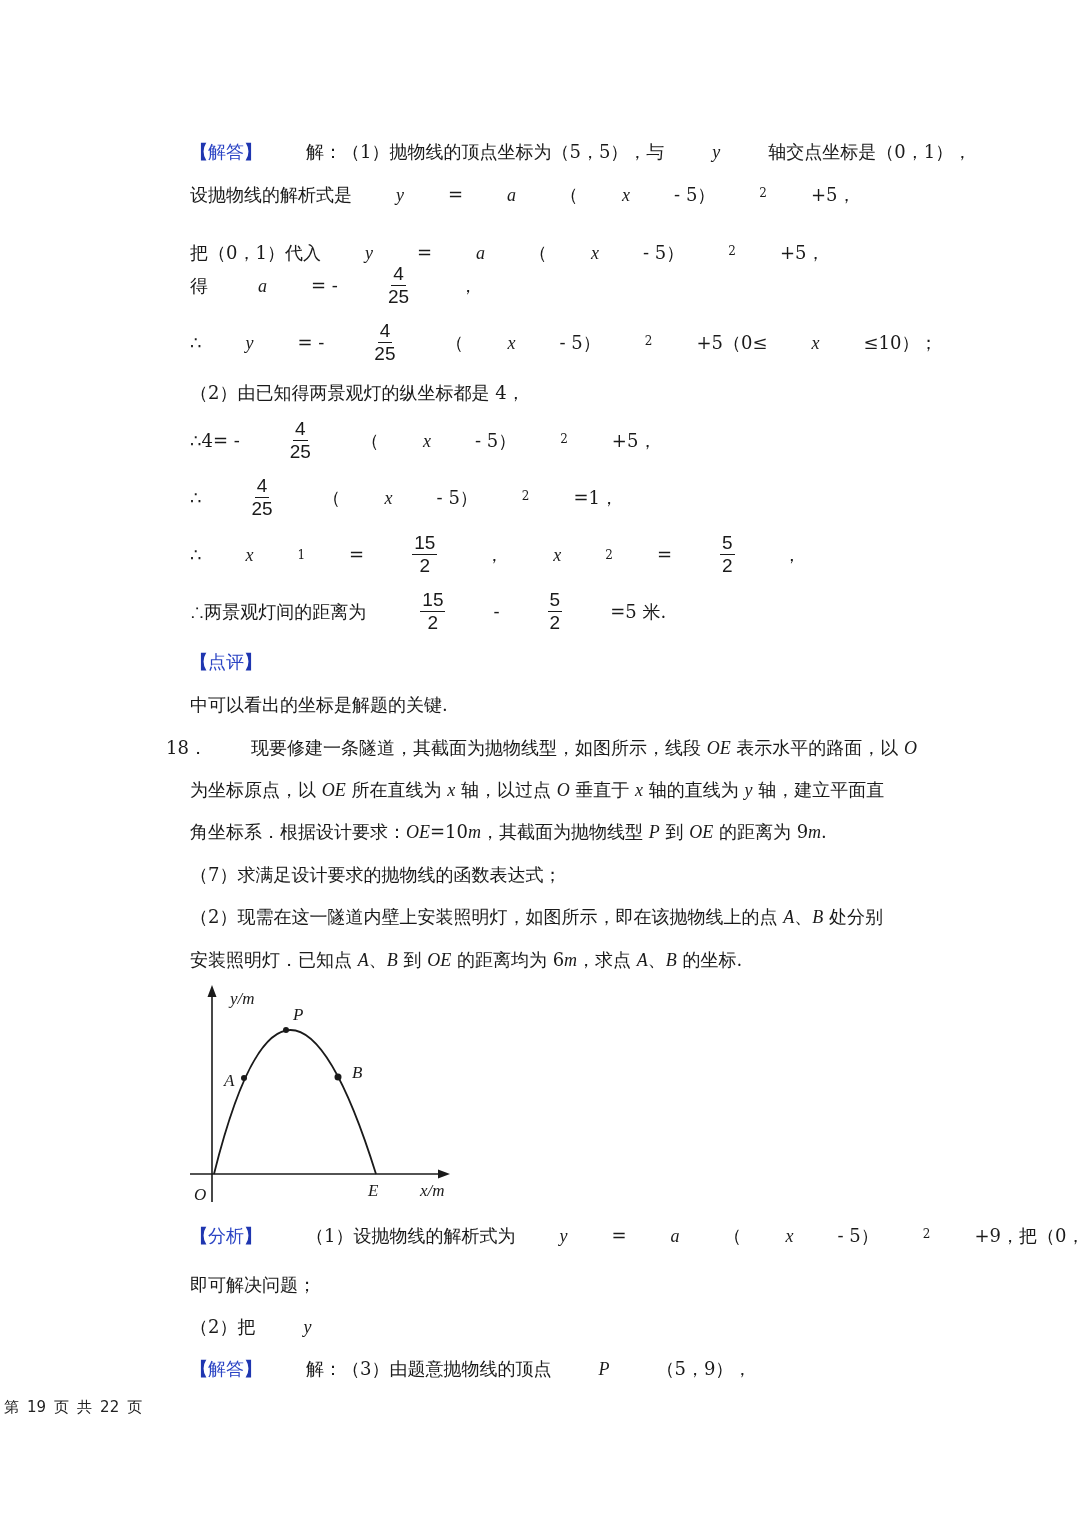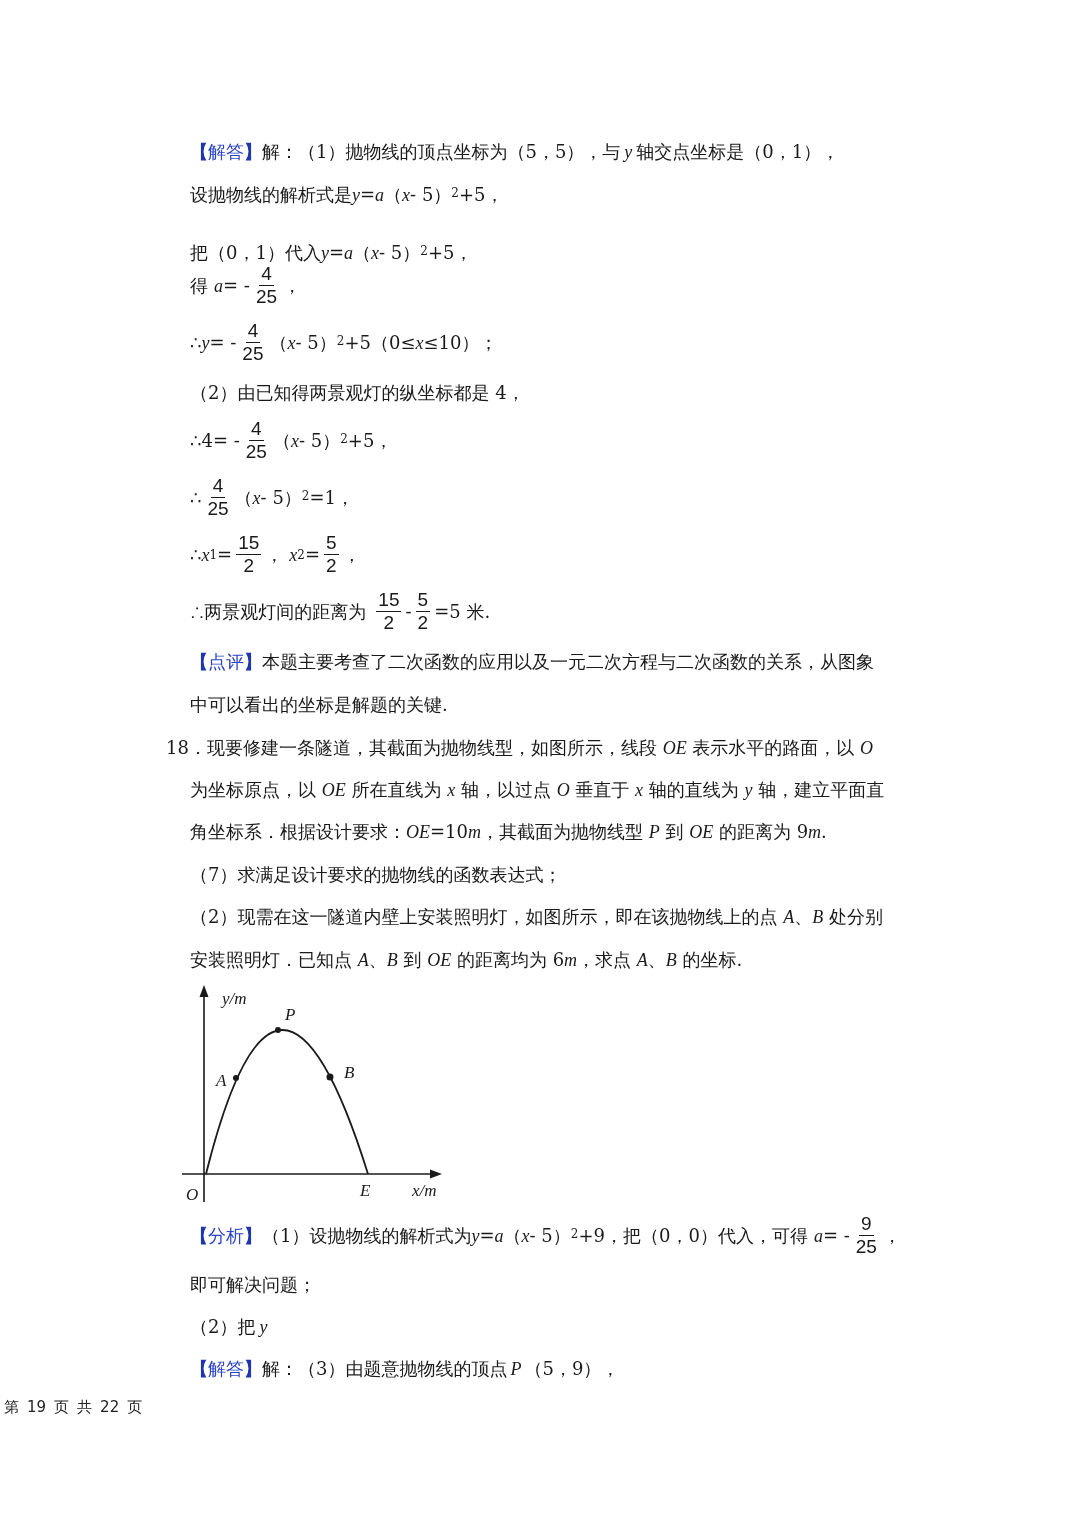--- a/index.html
+++ b/index.html
@@ -3,42 +3,42 @@
 <meta charset="utf-8">
 <style>
   html, body { margin: 0; padding: 0; background: #ffffff; }
   body {
     width: 1080px; height: 1528px; position: relative; overflow: hidden;
     font-family: "DejaVu Serif", "Liberation Serif", serif;
     color: #1a1a1a;
   }
   .line {
     position: absolute; left: 190px; font-size: 18px; line-height: 22px;
-    white-space: nowrap; display: flex; align-items: center;
+    white-space: nowrap; display: flex; align-items: center; gap: 44px;
   }
   .line.indent0 { left: 166px; }
   .tag { color: #2b44c4; font-family: "DejaVu Sans", "Liberation Sans", sans-serif; font-size: 18px; }
   .tag .br { color: #1f36b0; font-weight: bold; }
   .it { font-style: italic; font-family: "Liberation Serif", "DejaVu Serif", serif; }
   sup { font-size: 12px; position: relative; top: -2px; vertical-align: super; line-height: 0; }
   sub { font-size: 12px; vertical-align: sub; line-height: 0; }
   .frac {
     display: inline-flex; flex-direction: column; align-items: center;
     font-family: "Liberation Sans", "DejaVu Sans", sans-serif; font-size: 19px;
     margin: 0 4px; line-height: 22px; vertical-align: middle;
   }
   .frac .num { border-bottom: 1.3px solid #1a1a1a; padding: 0 2px; }
   .frac .den { padding: 0 2px; }
   .footer {
     position: absolute; top: 1398px; left: 0; width: 1080px; text-align: left;
     font-family: "DejaVu Sans", "Liberation Sans", sans-serif; font-size: 15px; color: #222;
     word-spacing: 6px;
   }
   .footer span { margin: 0 4px; }
-  .figure { position: absolute; left: 172px; top: 980px; width: 300px; height: 230px; }
+  .figure { position: absolute; left: 180px; top: 980px; width: 300px; height: 230px; }
   .figure svg text { font-family: "Liberation Serif", "DejaVu Serif", serif; font-style: italic; font-size: 17px; fill: #1a1a1a; }
 </style>
 </head>
 <body>
 
 <div class="line" style="top:141px">
   <span class="tag"><span class="br">【</span><span>解答</span><span class="br">】</span></span>
   <span>解：（1）抛物线的顶点坐标为（5，5），与</span>
     <span class="it" style="margin:0 4px">y</span>
     <span>轴交点坐标是（0，1），</span>
@@ -155,21 +155,20 @@
   <span>-</span>
   <span class="frac">
       <span class="num">5</span>
       <span class="den">2</span>
     </span>
     <span>=5 米.</span>
 </div>
 
 <div class="line" style="top:651px">
   <span class="tag"><span class="br">【</span><span>点评</span><span class="br">】</span></span>
-    <span>本题主要考查了二次函数的应用以及一元二次方程与二次函数的关系，从图象</span>
 </div>
 <div class="line" style="top:694px">
   <span>中可以看出的坐标是解题的关键.</span>
 </div>
 
 <div class="line indent0" style="top:737px">
   <span>18．</span>
     <span id="p18l1"><span>现要修建一条隧道，其截面为抛物线型，如图所示，线段 </span><span class="it">OE</span><span> 表示水平的路面，以 </span><span class="it">O</span></span>
 </div>
 <div class="line" style="top:779px">

